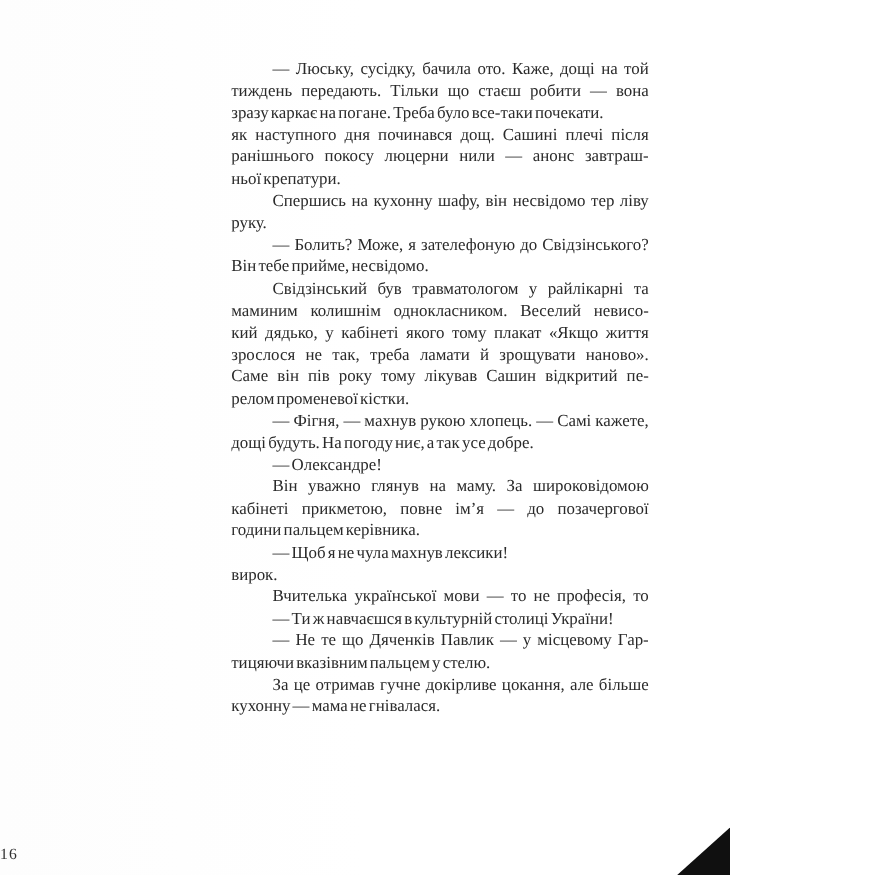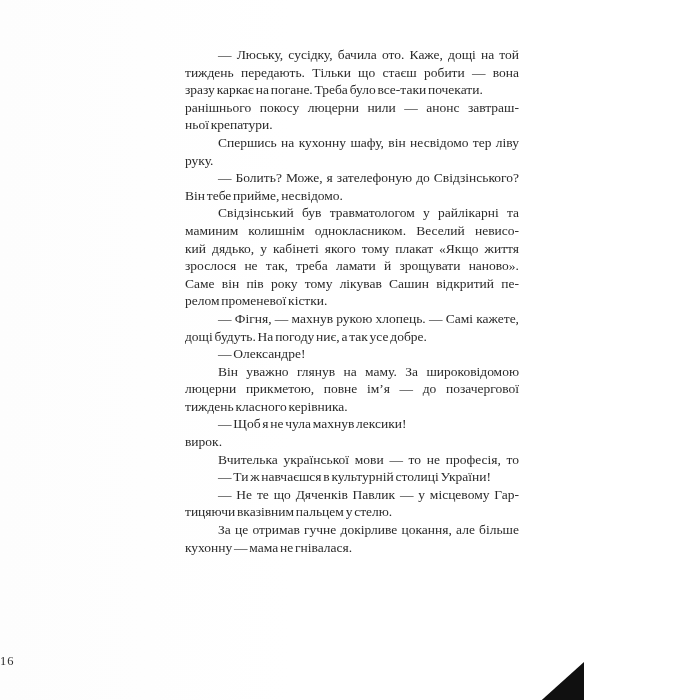--- a/index.html
+++ b/index.html
@@ -35,21 +35,21 @@
   }
   .line.plast {
     text-align-last: left;
   }
   .line.first {
     text-indent: 33px;
   }
   .page-number {
     position: absolute;
     left: 0;
-    top: 654px;
+    top: 676px;
     width: 700px;
     text-align: left;
     font-size: 12.5px;
     letter-spacing: 1px;
     font-variant-numeric: oldstyle-nums;
     color: #2f2f2f;
   }
   .edge-artifacts .mark {
     position: absolute;
     background: #121212;
@@ -72,38 +72,39 @@
   }
 </style>
 </head>
 <body>
 
 <div class="sheet">
   <div class="text-block">
       <div class="line first">— Люську, сусідку, бачила ото. Каже, дощі на той</div>
       <div class="line">тиждень передають. Тільки що стаєш робити — вона</div>
       <div class="line plast">зразу каркає на погане. Треба було все-таки почекати.</div>
+      <div class="line">як наступного дня починався дощ. Сашині плечі після</div>
       <div class="line">ранішнього покосу люцерни нили — анонс завтраш-</div>
       <div class="line plast">ньої крепатури.</div>
       <div class="line first">Спершись на кухонну шафу, він несвідомо тер ліву</div>
       <div class="line plast">руку.</div>
       <div class="line first">— Болить? Може, я зателефоную до Свідзінського?</div>
       <div class="line plast">Він тебе прийме, несвідомо.</div>
       <div class="line first">Свідзінський був травматологом у райлікарні та</div>
       <div class="line">маминим колишнім однокласником. Веселий невисо-</div>
       <div class="line">кий дядько, у кабінеті якого тому плакат «Якщо життя</div>
       <div class="line">зрослося не так, треба ламати й зрощувати наново».</div>
       <div class="line">Саме він пів року тому лікував Сашин відкритий пе-</div>
       <div class="line plast">релом променевої кістки.</div>
       <div class="line first">— Фігня, — махнув рукою хлопець. — Самі кажете,</div>
       <div class="line plast">дощі будуть. На погоду ниє, а так усе добре.</div>
       <div class="line first plast">— Олександре!</div>
       <div class="line first">Він уважно глянув на маму. За широковідомою</div>
-      <div class="line">люцерни прикметою, повне ім’я — до позачергової</div>
-      <div class="line plast">тиждень класного керівника.</div>
+      <div class="line">кабінеті прикметою, повне ім’я — до позачергової</div>
+      <div class="line plast">години пальцем керівника.</div>
       <div class="line first plast">— Щоб я не чула махнув лексики!</div>
       <div class="line plast">вирок.</div>
       <div class="line first">Вчителька української мови — то не професія, то</div>
       <div class="line first plast">— Ти ж навчаєшся в культурній столиці України!</div>
       <div class="line first">— Не те що Дяченків Павлик — у місцевому Гар-</div>
       <div class="line plast">тицяючи вказівним пальцем у стелю.</div>
       <div class="line first">За це отримав гучне докірливе цокання, але більше</div>
       <div class="line plast">кухонну — мама не гнівалася.</div>
     </div>
   <div class="page-number">16</div>

